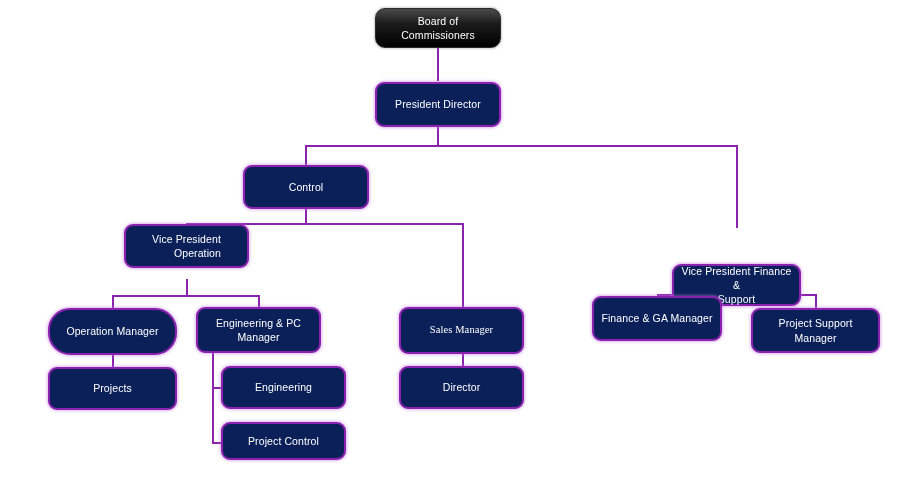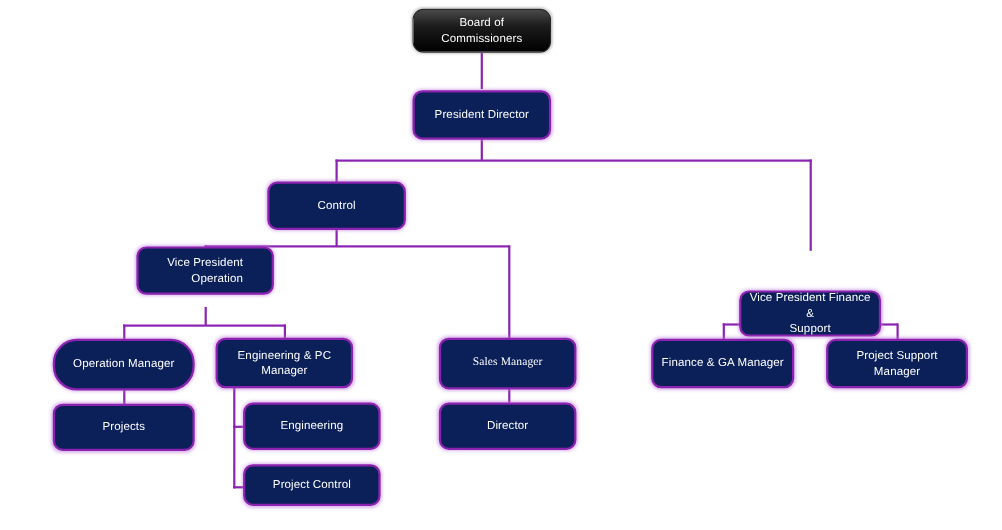--- a/index.html
+++ b/index.html
@@ -114,21 +114,21 @@
 
   <div class="node" style="left:196px; top:307px; width:125px; height:46px;">
     <span>Engineering &amp; PC
 Manager</span>
   </div>
 
   <div class="node" style="left:399px; top:307px; width:125px; height:47px;font-family:Liberation Serif, serif;">
     <span>Sales Manager</span>
   </div>
 
-  <div class="node" style="left:592px; top:308px; width:130px; height:45px;">
+  <div class="node" style="left:592px; top:296px; width:130px; height:45px;">
     <span>Finance &amp; GA Manager</span>
   </div>
 
   <div class="node" style="left:751px; top:308px; width:129px; height:45px;">
     <span>Project Support
 Manager</span>
   </div>
 
   <div class="node" style="left:48px; top:367px; width:129px; height:43px;">
     <span>Projects</span>

